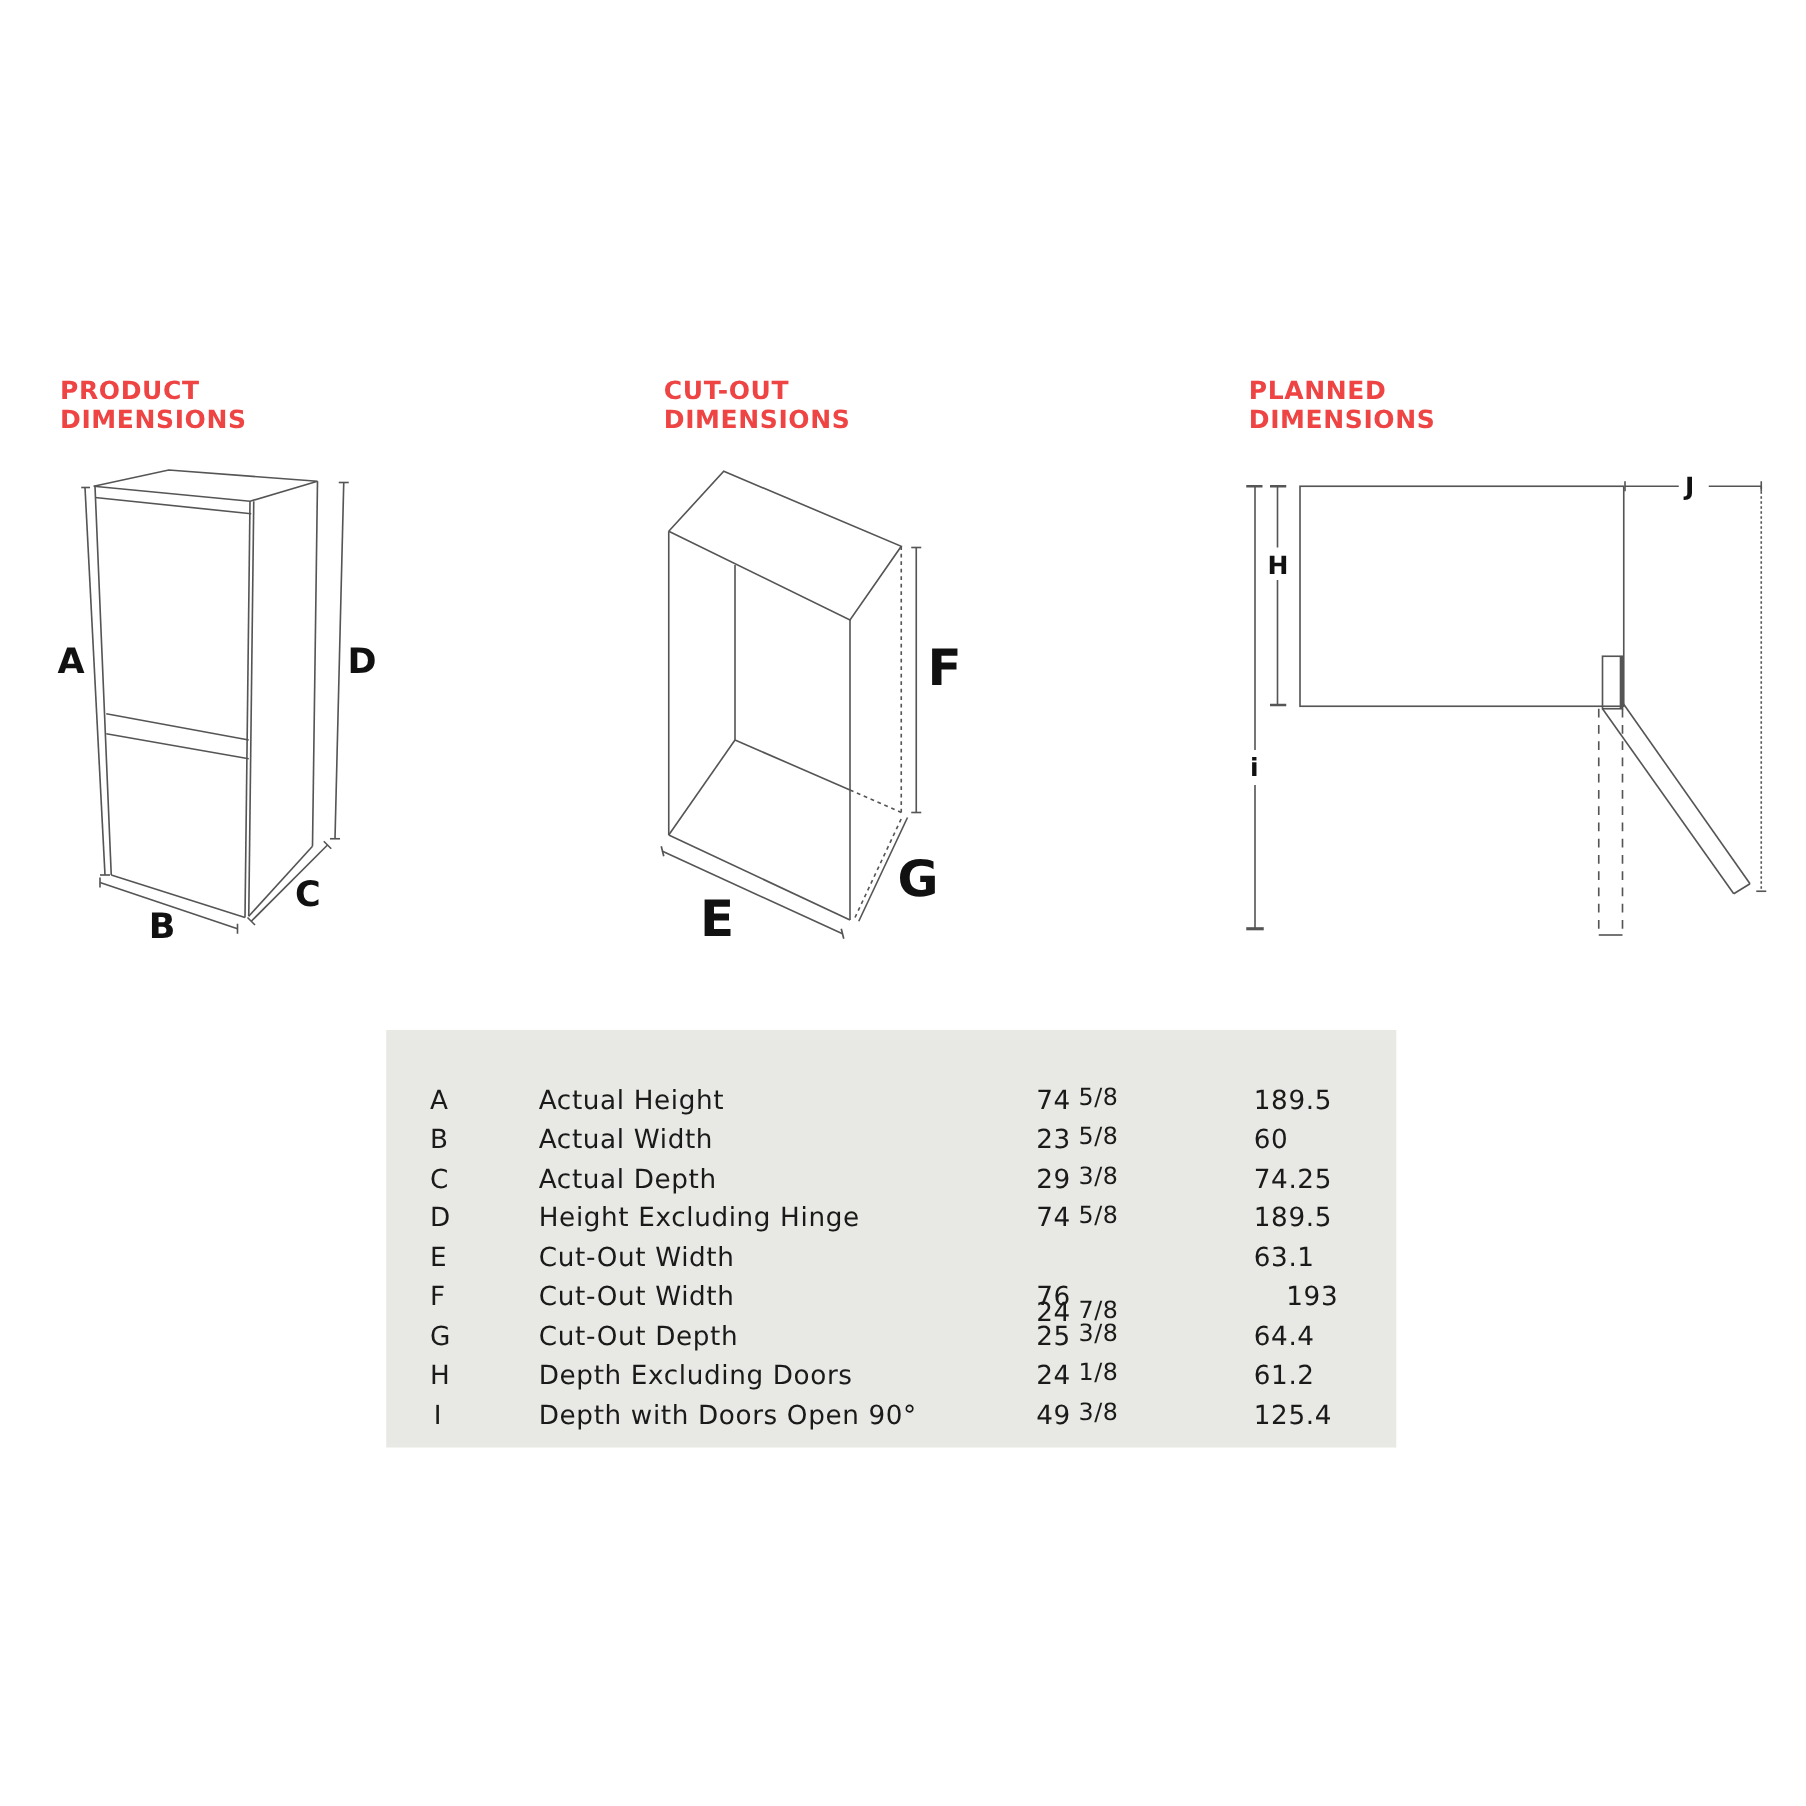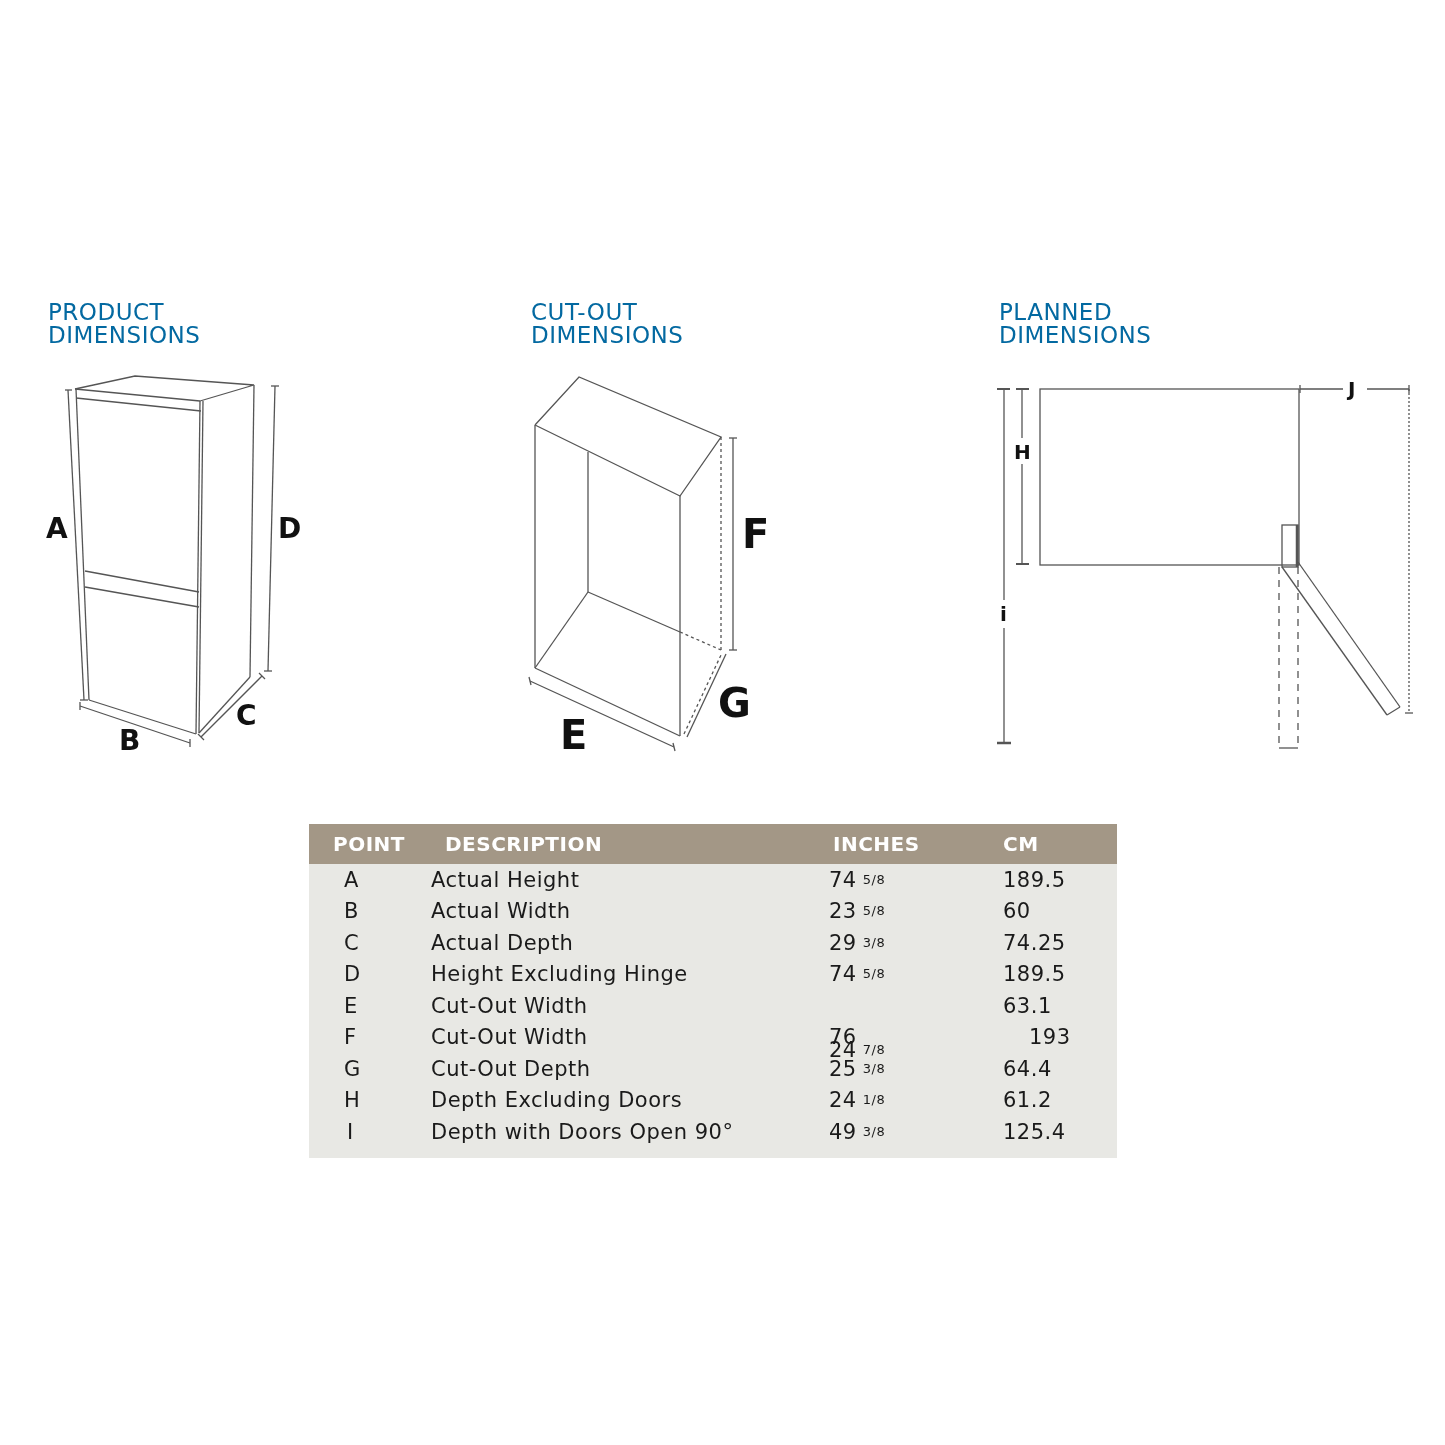--- a/index.html
+++ b/index.html
@@ -1,26 +1,26 @@
 <!DOCTYPE html>
 <html><head>
 <meta charset="utf-8">
 <style>
   html, body { margin: 0; padding: 0; background: #ffffff; }
   body { width: 1445px; height: 1445px; position: relative; overflow: hidden; font-family: "DejaVu Sans", "Liberation Sans", sans-serif; }
-  .section-title { position: absolute; color: #0369a1; font-size: 23px; letter-spacing: 0.5px; line-height: 23px; font-family: "DejaVu Sans", sans-serif; }
+  .section-title { position: absolute; color: #ef4444; font-size: 20px; letter-spacing: 0.5px; line-height: 23px; font-family: "DejaVu Sans", sans-serif; font-weight: bold; }
   .section-title span { display: block; }
   svg.drawing { position: absolute; left: 0; top: 0; }
   .dim-label { font-family: "DejaVu Sans", "Liberation Sans", sans-serif; font-weight: bold; fill: #111; }
   .spec-table { position: absolute; left: 309px; top: 824px; width: 808px; height: 334px; background: #e8e8e4; }
   .spec-header { height: 40px; background: #a39786; color: #ffffff; font-weight: bold; font-size: 20px; position: relative; letter-spacing: 0.5px; }
   .spec-header div { position: absolute; top: 8px; }
   .spec-row { position: absolute; left: 0; width: 808px; height: 31px; font-size: 21px; color: #1a1a1a; letter-spacing: 0.5px; }
   .spec-row div { position: absolute; top: 2px; white-space: nowrap; }
-  .frac { font-size: 13px; position: relative; top: -3px; margin-left: 6px; }
+  .frac { font-size: 19px; position: relative; top: -3px; margin-left: 6px; }
 </style>
 </head>
 <body>
 
 <div class="section-title" style="left:48px; top:301px;">
   <span>PRODUCT</span>
   <span>DIMENSIONS</span>
 </div>
 <div class="section-title" style="left:531px; top:301px;">
   <span>CUT-OUT</span>
@@ -133,26 +133,20 @@
   <text class="dim-label" x="236" y="725" font-size="28">C</text>
   <text class="dim-label" x="742" y="548" font-size="40">F</text>
   <text class="dim-label" x="560" y="749" font-size="40">E</text>
   <text class="dim-label" x="718" y="717" font-size="40">G</text>
   <text class="dim-label" x="1014" y="459" font-size="20">H</text>
   <text class="dim-label" x="1000" y="621" font-size="20">i</text>
   <text class="dim-label" x="1348" y="396" font-size="20">J</text>
 </svg>
 
 <div class="spec-table">
-  <div class="spec-header">
-    <div style="left:24px;">POINT</div>
-    <div style="left:136px;">DESCRIPTION</div>
-    <div style="left:524px;">INCHES</div>
-    <div style="left:694px;">CM</div>
-  </div>
 
   <div class="spec-row" style="top:42px;">
     <div style="left:35px;">A</div>
     <div style="left:122px;">Actual Height</div>
     <div style="left:520px;"><span>74</span><span class="frac">5/8</span></div>
     <div style="left:694px;">189.5</div>
   </div>
   <div class="spec-row" style="top:73px;">
     <div style="left:35px;">B</div>
     <div style="left:122px;">Actual Width</div>

